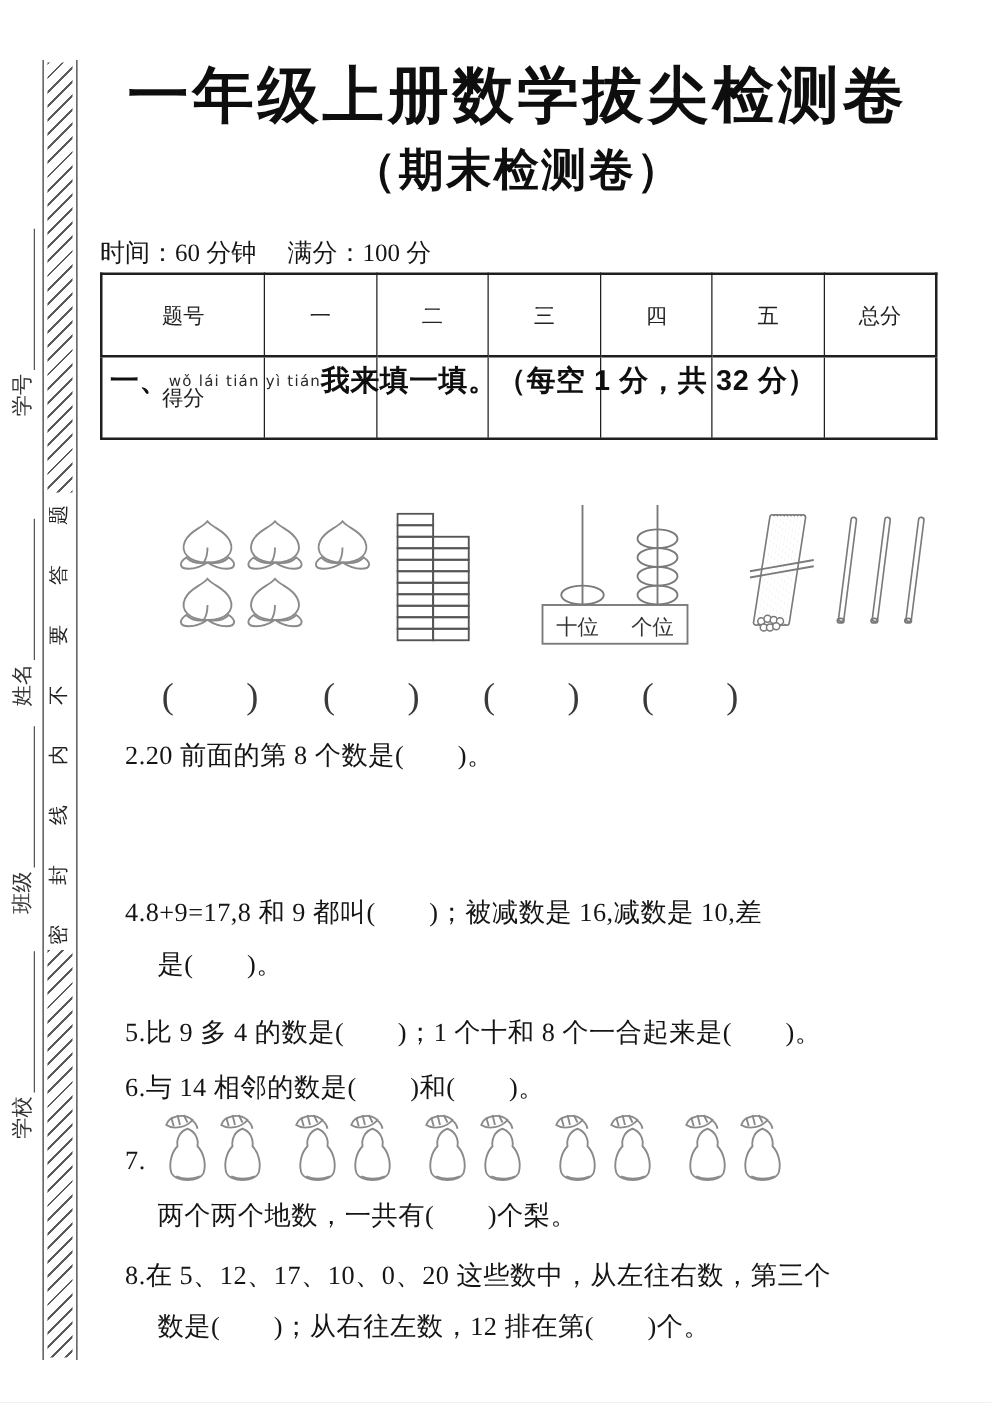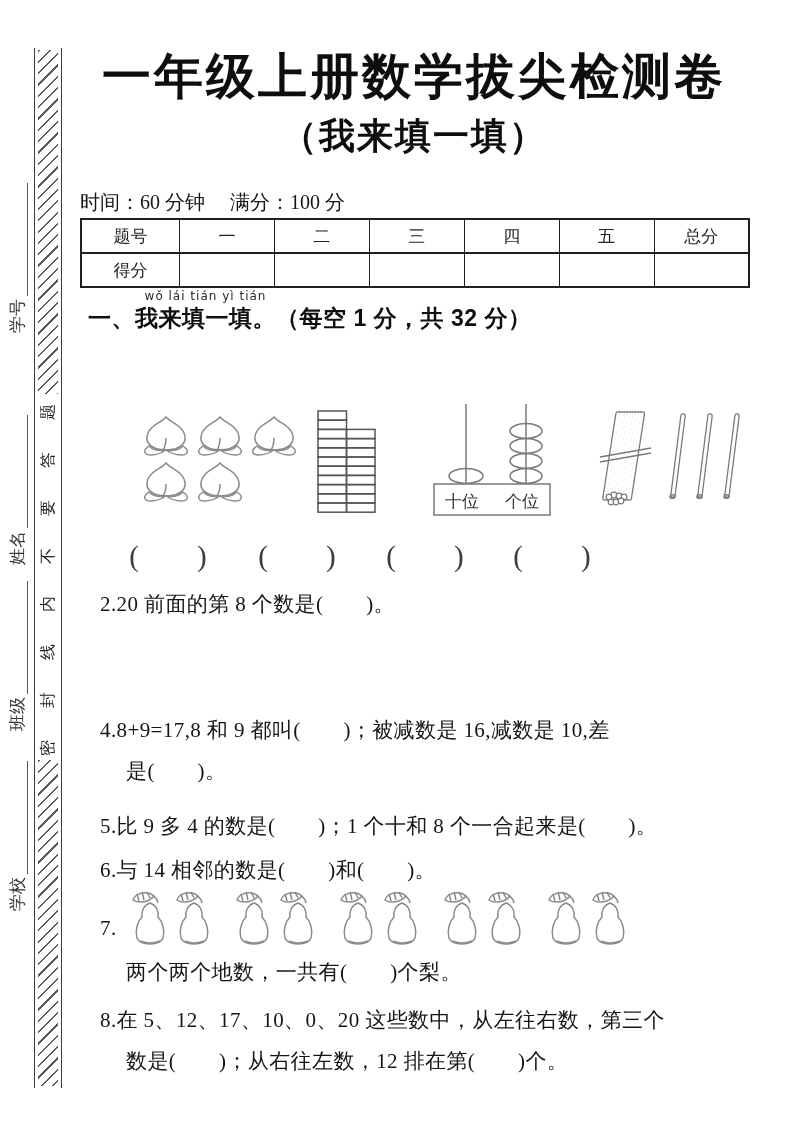--- a/index.html
+++ b/index.html
@@ -28,29 +28,29 @@
          font-size:49px;letter-spacing:3px;color:#0e0e0e;}
   .subtitle{position:absolute;top:112px;left:80px;width:668px;text-align:center;
          font-family:"Liberation Sans","DejaVu Sans",sans-serif;font-weight:900;
          font-size:36px;letter-spacing:2px;color:#0e0e0e;}
   .meta{position:absolute;top:189px;left:80px;width:662px;text-align:left;font-size:20px;color:#161616;}
 
   
   .score-table{position:absolute;top:218px;left:80px;width:670px;border-collapse:collapse;
                border:2.5px solid #1f1f1f;table-layout:fixed;}
   .score-table th,.score-table td{border:1.7px solid #1f1f1f;height:32px;text-align:center;
-               font-size:17px;font-weight:400;color:#222;padding:0;}
+               font-size:17px;font-weight:400;color:#222;padding:16px;}
   .score-table th:first-child,.score-table td:first-child{width:97px;}
   .score-table tr:first-child th{border-bottom:2.3px solid #1f1f1f;}
 
   
   .sec-head{position:absolute;top:289px;left:88px;display:flex;align-items:flex-end;
             font-family:"Liberation Sans","DejaVu Sans",sans-serif;font-weight:900;
             font-size:23px;color:#0f0f0f;letter-spacing:0.5px;}
-  .ruby-wrap{display:flex;flex-direction:column;align-items:center;}
+  .ruby-wrap{display:flex;flex-direction:row;align-items:center;}
   .pinyin{font-family:"DejaVu Sans",sans-serif;font-weight:400;font-size:12px;
           letter-spacing:1px;color:#2a2a2a;margin-bottom:0px;}
 
   
   .q-line{position:absolute;font-size:21px;color:#151515;letter-spacing:0.4px;white-space:nowrap;}
 
   
   .q1-figures{position:absolute;top:402px;left:85px;width:670px;height:142px;}
   .peach-grid{position:absolute;left:55px;top:12px;}
   .peach-row{display:flex;gap:2px;}
@@ -102,21 +102,21 @@
     <span class="seal-char" style="top:450px">要</span>
     <span class="seal-char" style="top:498px">不</span>
     <span class="seal-char" style="top:546px">内</span>
     <span class="seal-char" style="top:594px">线</span>
     <span class="seal-char" style="top:642px">封</span>
     <span class="seal-char" style="top:690px">密</span>
     <div class="hatch hatch-bottom"></div>
   </div>
 
   <div class="title">一年级上册数学拔尖检测卷</div>
-  <div class="subtitle">（我来填一填）</div>
+  <div class="subtitle">（期末检测卷）</div>
   <div class="meta">时间：60 分钟　 满分：100 分</div>
 
   <table class="score-table">
     <tbody>
         <tr>
       <th>题号</th>
       <th>一</th>
       <th>二</th>
       <th>三</th>
       <th>四</th>

